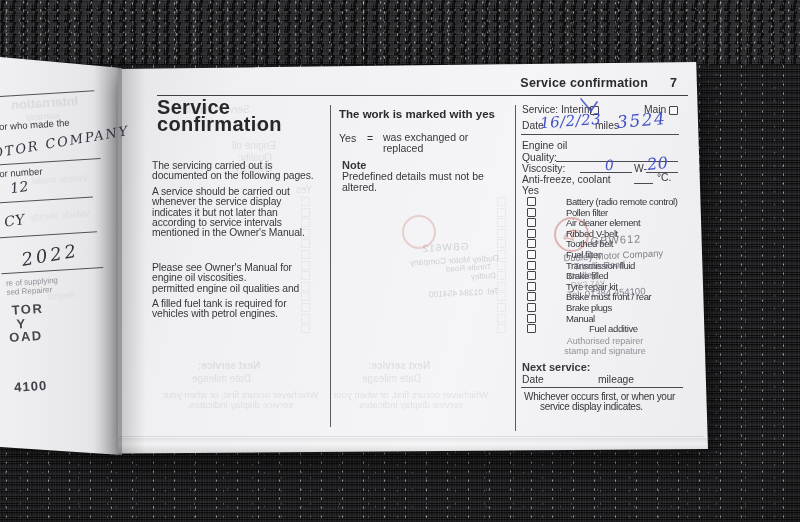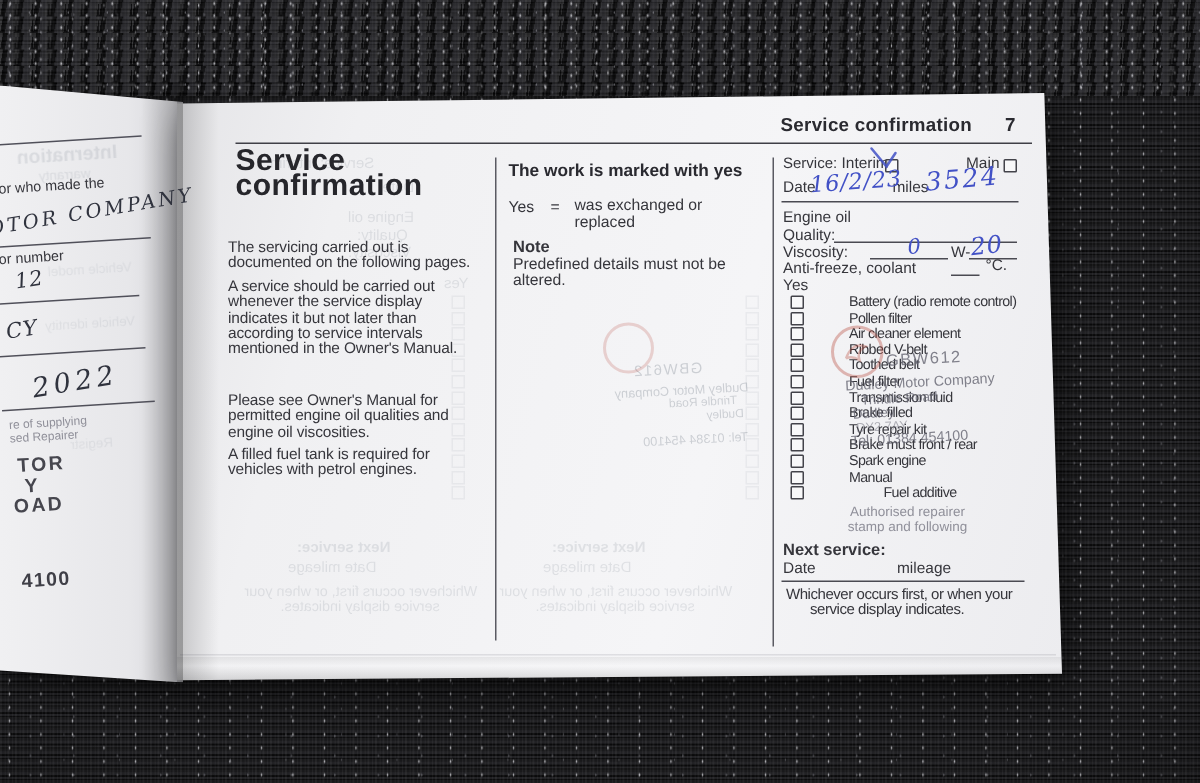--- a/index.html
+++ b/index.html
@@ -115,22 +115,22 @@
       </div>
       <div style="margin-bottom: 5px;">
         <div>A service should be carried out</div>
         <div>whenever the service display</div>
         <div>indicates it but not later than</div>
         <div>according to service intervals</div>
         <div>mentioned in the Owner's Manual.</div>
       </div>
       <div style="margin-bottom: 5px; margin-top: 24px;">
         <div>Please see Owner's Manual for</div>
+        <div>engine oil viscosities.</div>
         <div>permitted engine oil qualities and</div>
-        <div>engine oil viscosities.</div>
       </div>
       <div style="margin-bottom: 5px;">
         <div>A filled fuel tank is required for</div>
         <div>vehicles with petrol engines.</div>
       </div>
     </div>
 
   <div class="ghost" style="left:180px;top:104px;font-size:10px;">Service:    Interim</div>
   <div class="ghost" style="left:255px;top:120px;font-size:10px;">Date</div>
   <div class="ghost" style="left:232px;top:140px;font-size:10px;">Engine oil</div>
@@ -212,42 +212,42 @@
       <span class="t" style="left: 566px; top: 249px; font-size: 9.5px; letter-spacing: -0.4px;">Fuel filter</span>
       <span class="box" style="left: 527px; top: 260.6px;"></span>
       <span class="t" style="left: 566px; top: 259.6px; font-size: 9.5px; letter-spacing: -0.4px;">Transmission fluid</span>
       <span class="box" style="left: 527px; top: 271.2px;"></span>
       <span class="t" style="left: 566px; top: 270.2px; font-size: 9.5px; letter-spacing: -0.4px;">Brake filled</span>
       <span class="box" style="left: 527px; top: 281.8px;"></span>
       <span class="t" style="left: 566px; top: 280.8px; font-size: 9.5px; letter-spacing: -0.4px;">Tyre repair kit</span>
       <span class="box" style="left: 527px; top: 292.4px;"></span>
       <span class="t" style="left: 566px; top: 291.4px; font-size: 9.5px; letter-spacing: -0.4px;">Brake must front / rear</span>
       <span class="box" style="left: 527px; top: 303px;"></span>
-      <span class="t" style="left: 566px; top: 302px; font-size: 9.5px; letter-spacing: -0.4px;">Spark engine</span>
+      <span class="t" style="left: 566px; top: 302px; font-size: 9.5px; letter-spacing: -0.4px;">Brake plugs</span>
       <span class="box" style="left: 527px; top: 313.6px;"></span>
       <span class="t" style="left: 566px; top: 312.6px; font-size: 9.5px; letter-spacing: -0.4px;">Manual</span>
       <span class="box" style="left: 527px; top: 324.2px;"></span>
       <span class="t" style="left: 589px; top: 323.2px; font-size: 9.5px; letter-spacing: -0.4px;">Fuel additive</span>
     </div>
 
   <div class="redring" style="left:554px;top:217px;width:31px;height:31px;"></div>
   <svg style="position:absolute;left:558px;top:221px;z-index:3;" width="24" height="24" viewBox="0 0 24 24">
     <path d="M6 18 q4 -11 13 -8 q-6 3 -4 9 q-5 -3 -9 -1" fill="none" stroke="rgba(180,62,48,.32)" stroke-width="1.6"></path>
   </svg>
   <div class="stamp3">
     <span style="left:38px;top:5px;font-size:11px;letter-spacing:1px;">GBW612</span>
     <span style="left:10px;top:21px;font-size:9.5px;">Dudley Motor Company</span>
     <span style="left:20px;top:31px;font-size:9px;">Trindle Road</span>
     <span style="left:14px;top:40px;font-size:9px;">Dudley</span>
     <span style="left:16px;top:49px;font-size:8.5px;opacity:.6;">DY2 7AY</span>
     <span style="left:12px;top:58px;font-size:9.5px;">Tel: 01384 454100</span>
   </div>
 
   <div class="t gray" style="left:542px;top:336px;width:126px;text-align:center;font-size:9px;">Authorised repairer</div>
-  <div class="t gray" style="left:542px;top:346px;width:126px;text-align:center;font-size:9px;">stamp and following</div>
+  <div class="t gray" style="left:542px;top:346px;width:126px;text-align:center;font-size:9px;">stamp and signature</div>
 
   <div class="t b" style="left:522px;top:361px;font-size:11px;">Next service:</div>
   <div class="t" style="left:522px;top:374px;font-size:10.3px;">Date</div>
   <div class="t" style="left:598px;top:374px;font-size:10.3px;">mileage</div>
   <div class="line" style="left:521px;top:387px;width:162px;"></div>
   <div class="t" style="left:524px;top:391px;font-size:10px;letter-spacing:-0.3px;">Whichever occurs first, or when your</div>
   <div class="t" style="left:540px;top:401px;font-size:10px;letter-spacing:-0.3px;">service display indicates.</div>
 
   <div class="vignette"></div>
 <span class="ghost-box" style="left: 301px; top: 197px;"></span>

